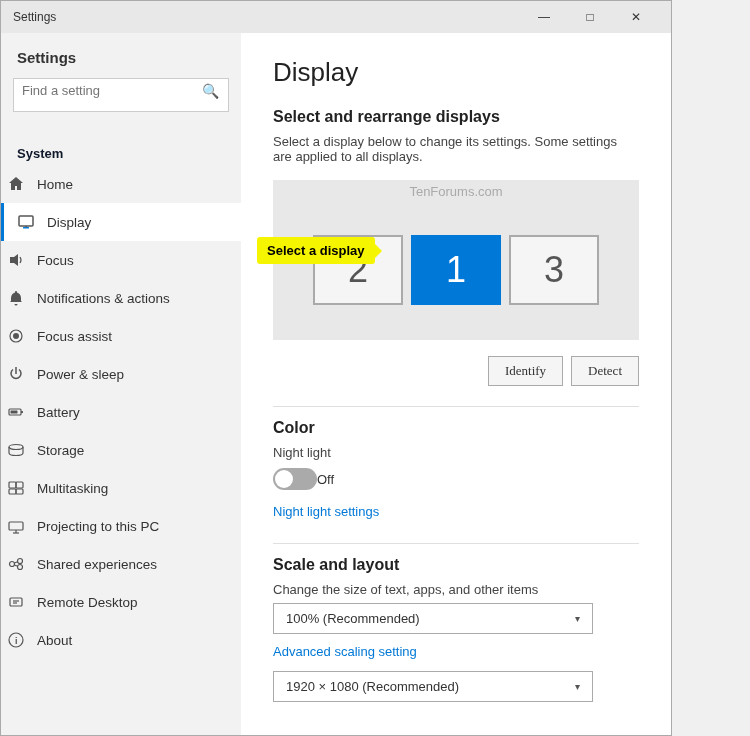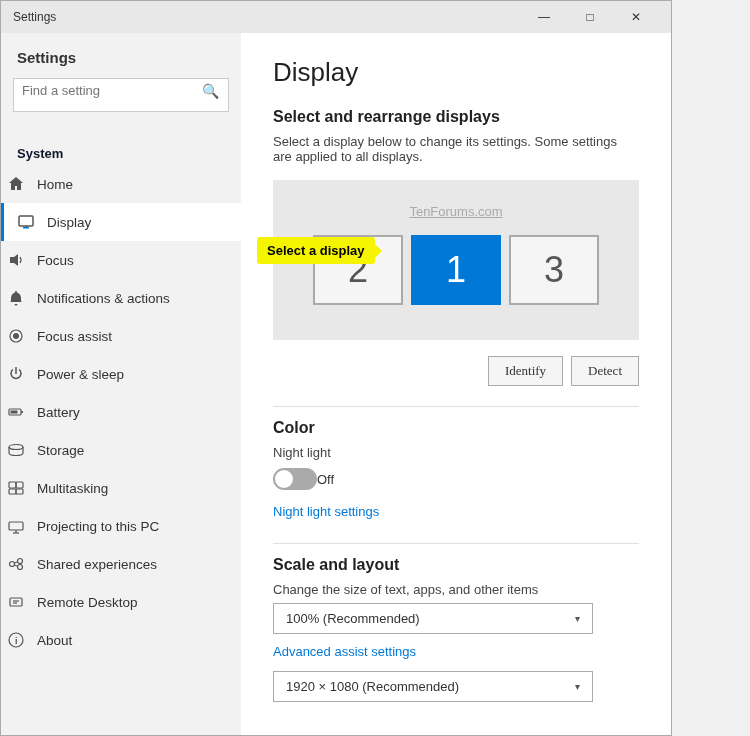--- a/index.html
+++ b/index.html
@@ -172,29 +172,28 @@
       display: flex;
       align-items: center;
       justify-content: center;
       min-height: 160px;
       margin-bottom: 16px;
       position: relative;
     }
 
     .watermark {
       position: absolute;
-      top: 24px;
+      top: 4px;
       left: 50%;
       transform: translateX(-50%);
       color: #aaa;
       font-size: 13px;
       white-space: nowrap;
       pointer-events: none;
       user-select: none;
-      text-decoration: underline;
     }
 
     .displays-row {
       display: flex;
       align-items: center;
       gap: 8px;
       margin-top: 20px;
     }
 
     .display-box {
@@ -530,21 +529,21 @@
 
       
       <div class="section-title">Scale and layout</div>
 
       <div class="field-label">Change the size of text, apps, and other items</div>
       <div class="dropdown">
         <span>100% (Recommended)</span>
         <span class="dropdown-chevron">▾</span>
       </div>
 
-      <a class="link">Advanced assist settings</a>
+      <a class="link">Advanced scaling setting</a>
 
       <div class="dropdown">
         <span>1920 × 1080 (Recommended)</span>
         <span class="dropdown-chevron">▾</span>
       </div>
 
       
       
     </div>
   </div>

